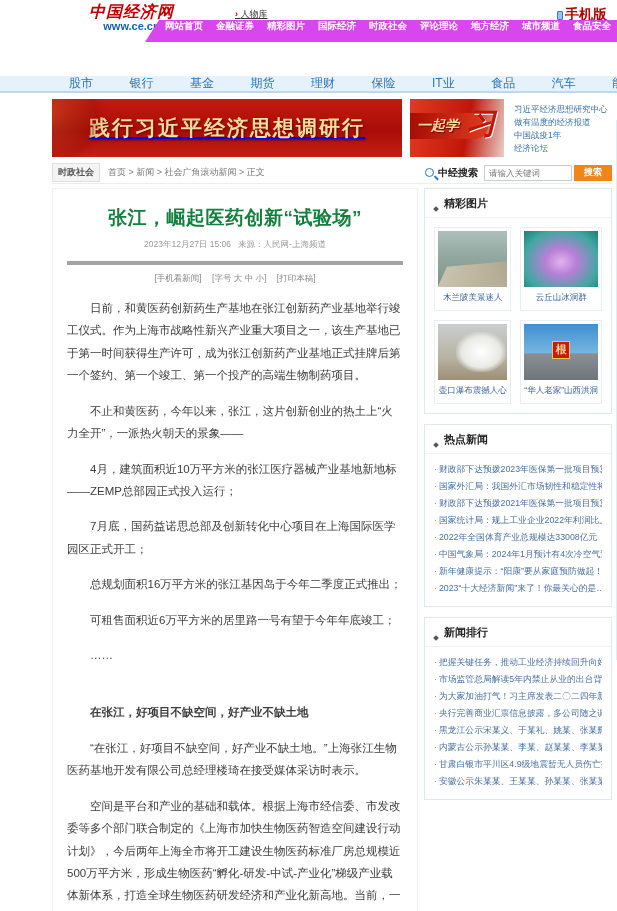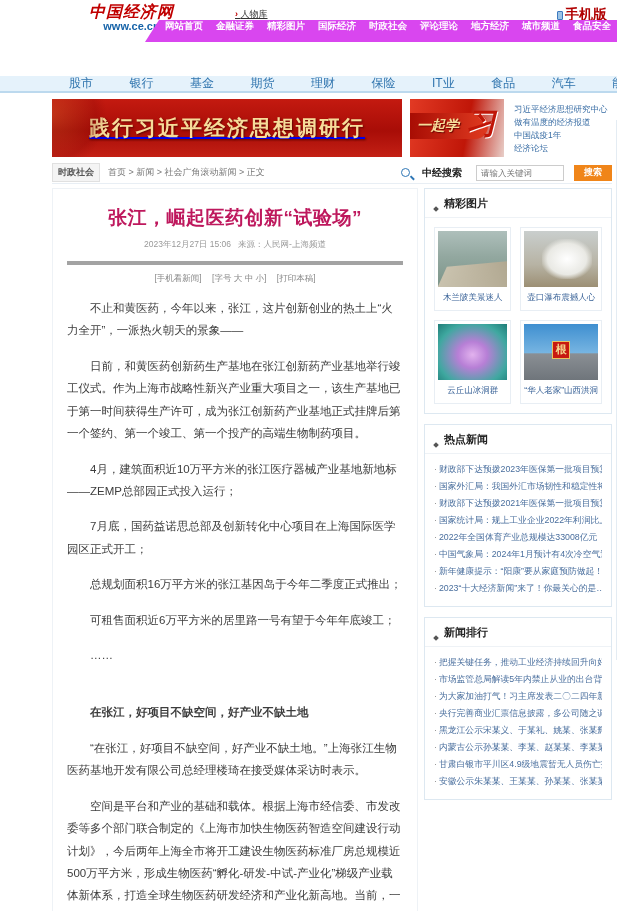--- a/index.html
+++ b/index.html
@@ -35,34 +35,34 @@
   .banner-study .ribbon { position:absolute; left:0; top:14px; width:78px; height:26px; background:linear-gradient(90deg,#a80d04,#e03a20); border-radius:0 14px 14px 0; }
   .study-txt { position:absolute; left:7px; top:18px; color:#f6dc9a; font-size:14px; font-weight:bold; font-style:italic; white-space:nowrap; text-shadow:1px 1px 1px #6e0500; }
   .study-xi { position:absolute; right:8px; top:4px; color:#c01608; font-size:30px; font-weight:bold; font-style:italic; text-shadow:1px 1px 0 #fff; }
   .banner-links { width:100px; margin-left:4px; padding:4px 0 0 6px; }
   .banner-links a { display:block; font-size:8.5px; color:#3a6ea5; line-height:13px; text-decoration:none; white-space:nowrap; }
 
   
   .crumb-row { display:flex; align-items:center; margin-top:5px; height:22px; border-bottom:1px solid #e8eef4; }
   .crumb-label { font-size:9px; color:#555; font-weight:bold; background:#f4f4f4; border:1px solid #e0e0e0; padding:2px 5px; }
   .crumb-path { font-size:9px; color:#777; margin-left:8px; flex:1; }
-  .search-area { display:flex; align-items:center;gap:8px; }
+  .search-area { display:flex; align-items:center; }
   .mag-ico { width:9px; height:9px; border:1.5px solid #2e76b5; border-radius:50%; position:relative; margin-right:4px; }
   .mag-ico:after { content:""; position:absolute; left:8px; top:8px; width:5px; height:1.5px; background:#2e76b5; transform:rotate(45deg); }
   .search-brand { font-size:10px; color:#222; font-weight:bold; margin-right:6px; white-space:nowrap; }
   .search-input { width:88px; height:16px; border:1px solid #ccc; font-size:8.5px; color:#999; padding:0 4px; }
   .search-btn { height:16px; background:#f08519; color:#fff; border:none; font-size:9px; font-weight:bold; padding:0 10px; margin-left:2px; cursor:pointer; }
 
   
   .main-row { display:flex; margin-top:4px; align-items:flex-start; }
   .art-col { width:366px; border:1px solid #eef2f6; padding:10px 14px 16px 14px; }
   .side-col { width:188px; margin-left:6px; }
 
   
-  .art-title { text-align:center; font-size:19px; font-weight:bold; color:#be185d; margin-top:6px; letter-spacing:0.5px; }
+  .art-title { text-align:center; font-size:19px; font-weight:bold; color:#15803d; margin-top:6px; letter-spacing:0.5px; }
   .art-meta { text-align:center; font-size:8.5px; color:#999; margin-top:8px; }
   .art-tools { text-align:center; font-size:8.5px; color:#888; margin-top:10px; border-top:4px solid #a3a3a3; padding-top:8px; }
   .art-tools span { margin:0 4px; }
   .art-body { margin-top:12px; }
   .art-body p { font-size:11.5px; color:#3c3c3c; line-height:1.95; text-indent:2em; margin-bottom:13px; }
   .art-sub { font-weight:bold; color:#2a2a2a;margin-top:35px; }
 
   
   .side-box { border:1px solid #dde8f1; margin-bottom:10px; background:#fff; }
   .side-head { display:flex; align-items:flex-end; padding:7px 9px 6px 9px; border-bottom:1px solid #eef2f6; }
@@ -167,22 +167,22 @@
       <div class="art-meta">
         <span>2023年12月27日 15:06</span>&nbsp;&nbsp;
         <span>来源：人民网-上海频道</span>
       </div>
       <div class="art-tools">
         <span>[手机看新闻]</span>
         <span>[字号 大 中 小]</span>
         <span>[打印本稿]</span>
       </div>
       <div class="art-body">
+        <p>日前，和黄医药创新药生产基地在张江创新药产业基地举行竣工仪式。作为上海市战略性新兴产业重大项目之一，该生产基地已于第一时间获得生产许可，成为张江创新药产业基地正式挂牌后第一个签约、第一个竣工、第一个投产的高端生物制药项目。</p>
         <p>不止和黄医药，今年以来，张江，这片创新创业的热土上“火力全开”，一派热火朝天的景象——</p>
-        <p>日前，和黄医药创新药生产基地在张江创新药产业基地举行竣工仪式。作为上海市战略性新兴产业重大项目之一，该生产基地已于第一时间获得生产许可，成为张江创新药产业基地正式挂牌后第一个签约、第一个竣工、第一个投产的高端生物制药项目。</p>
         <p>4月，建筑面积近10万平方米的张江医疗器械产业基地新地标——ZEMP总部园正式投入运行；</p>
         <p>7月底，国药益诺思总部及创新转化中心项目在上海国际医学园区正式开工；</p>
         <p>总规划面积16万平方米的张江基因岛于今年二季度正式推出；</p>
         <p>可租售面积近6万平方米的居里路一号有望于今年年底竣工；</p>
         <p>……</p>
         <p class="art-sub">在张江，好项目不缺空间，好产业不缺土地</p>
         <p>“在张江，好项目不缺空间，好产业不缺土地。”上海张江生物医药基地开发有限公司总经理楼琦在接受媒体采访时表示。</p>
         <p>空间是平台和产业的基础和载体。根据上海市经信委、市发改委等多个部门联合制定的《上海市加快生物医药智造空间建设行动计划》，今后两年上海全市将开工建设生物医药标准厂房总规模近500万平方米，形成生物医药“孵化-研发-中试-产业化”梯级产业载体新体系，打造全球生物医药研发经济和产业化新高地。当前，一个“热带雨林”般的世界级生物医药产业集群正在张江加快成型。</p>
 
       </div>
@@ -194,26 +194,26 @@
         <div class="side-head">
           <span class="side-bullet"></span>
           <span class="side-title">精彩图片</span>
         </div>
         <div class="photo-grid">
           <div class="photo-card">
             <div class="photo-img ph-bridge"></div>
             <a class="photo-cap" href="#">木兰陂美景迷人</a>
           </div>
           <div class="photo-card">
+            <div class="photo-img ph-cave"></div>
+            <a class="photo-cap" href="#">云丘山冰洞群</a>
+          </div>
+          <div class="photo-card">
             <div class="photo-img ph-falls"></div>
             <a class="photo-cap" href="#">壶口瀑布震撼人心</a>
-          </div>
-          <div class="photo-card">
-            <div class="photo-img ph-cave"></div>
-            <a class="photo-cap" href="#">云丘山冰洞群</a>
           </div>
           <div class="photo-card">
             <div class="photo-img ph-temple">
               <span class="temple-tag">根</span>
             </div>
             <a class="photo-cap" href="#">“华人老家”山西洪洞</a>
           </div>
         </div>
       </div>
 

